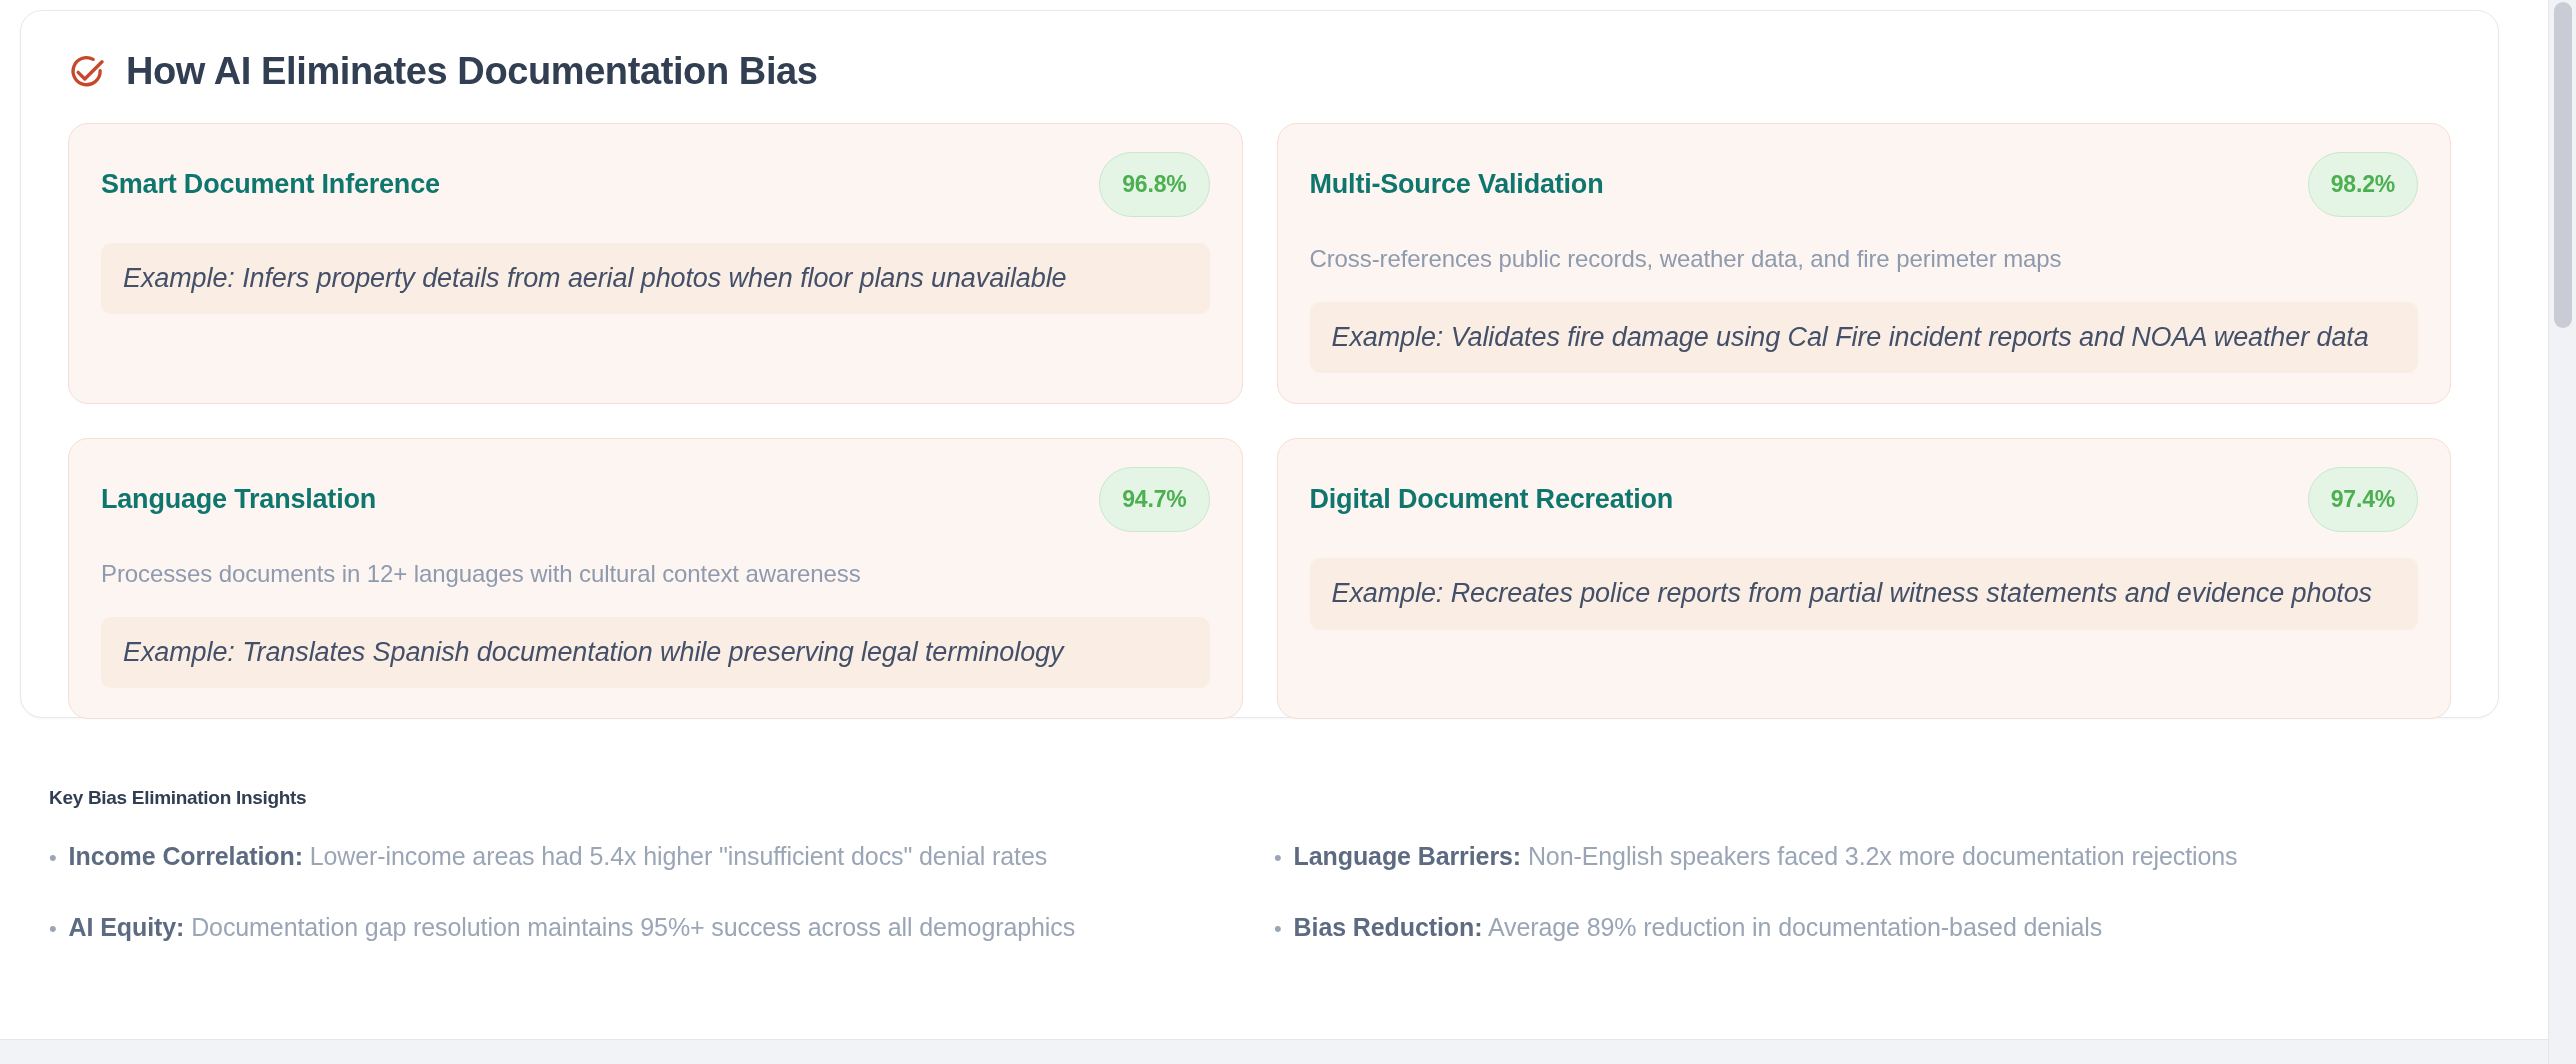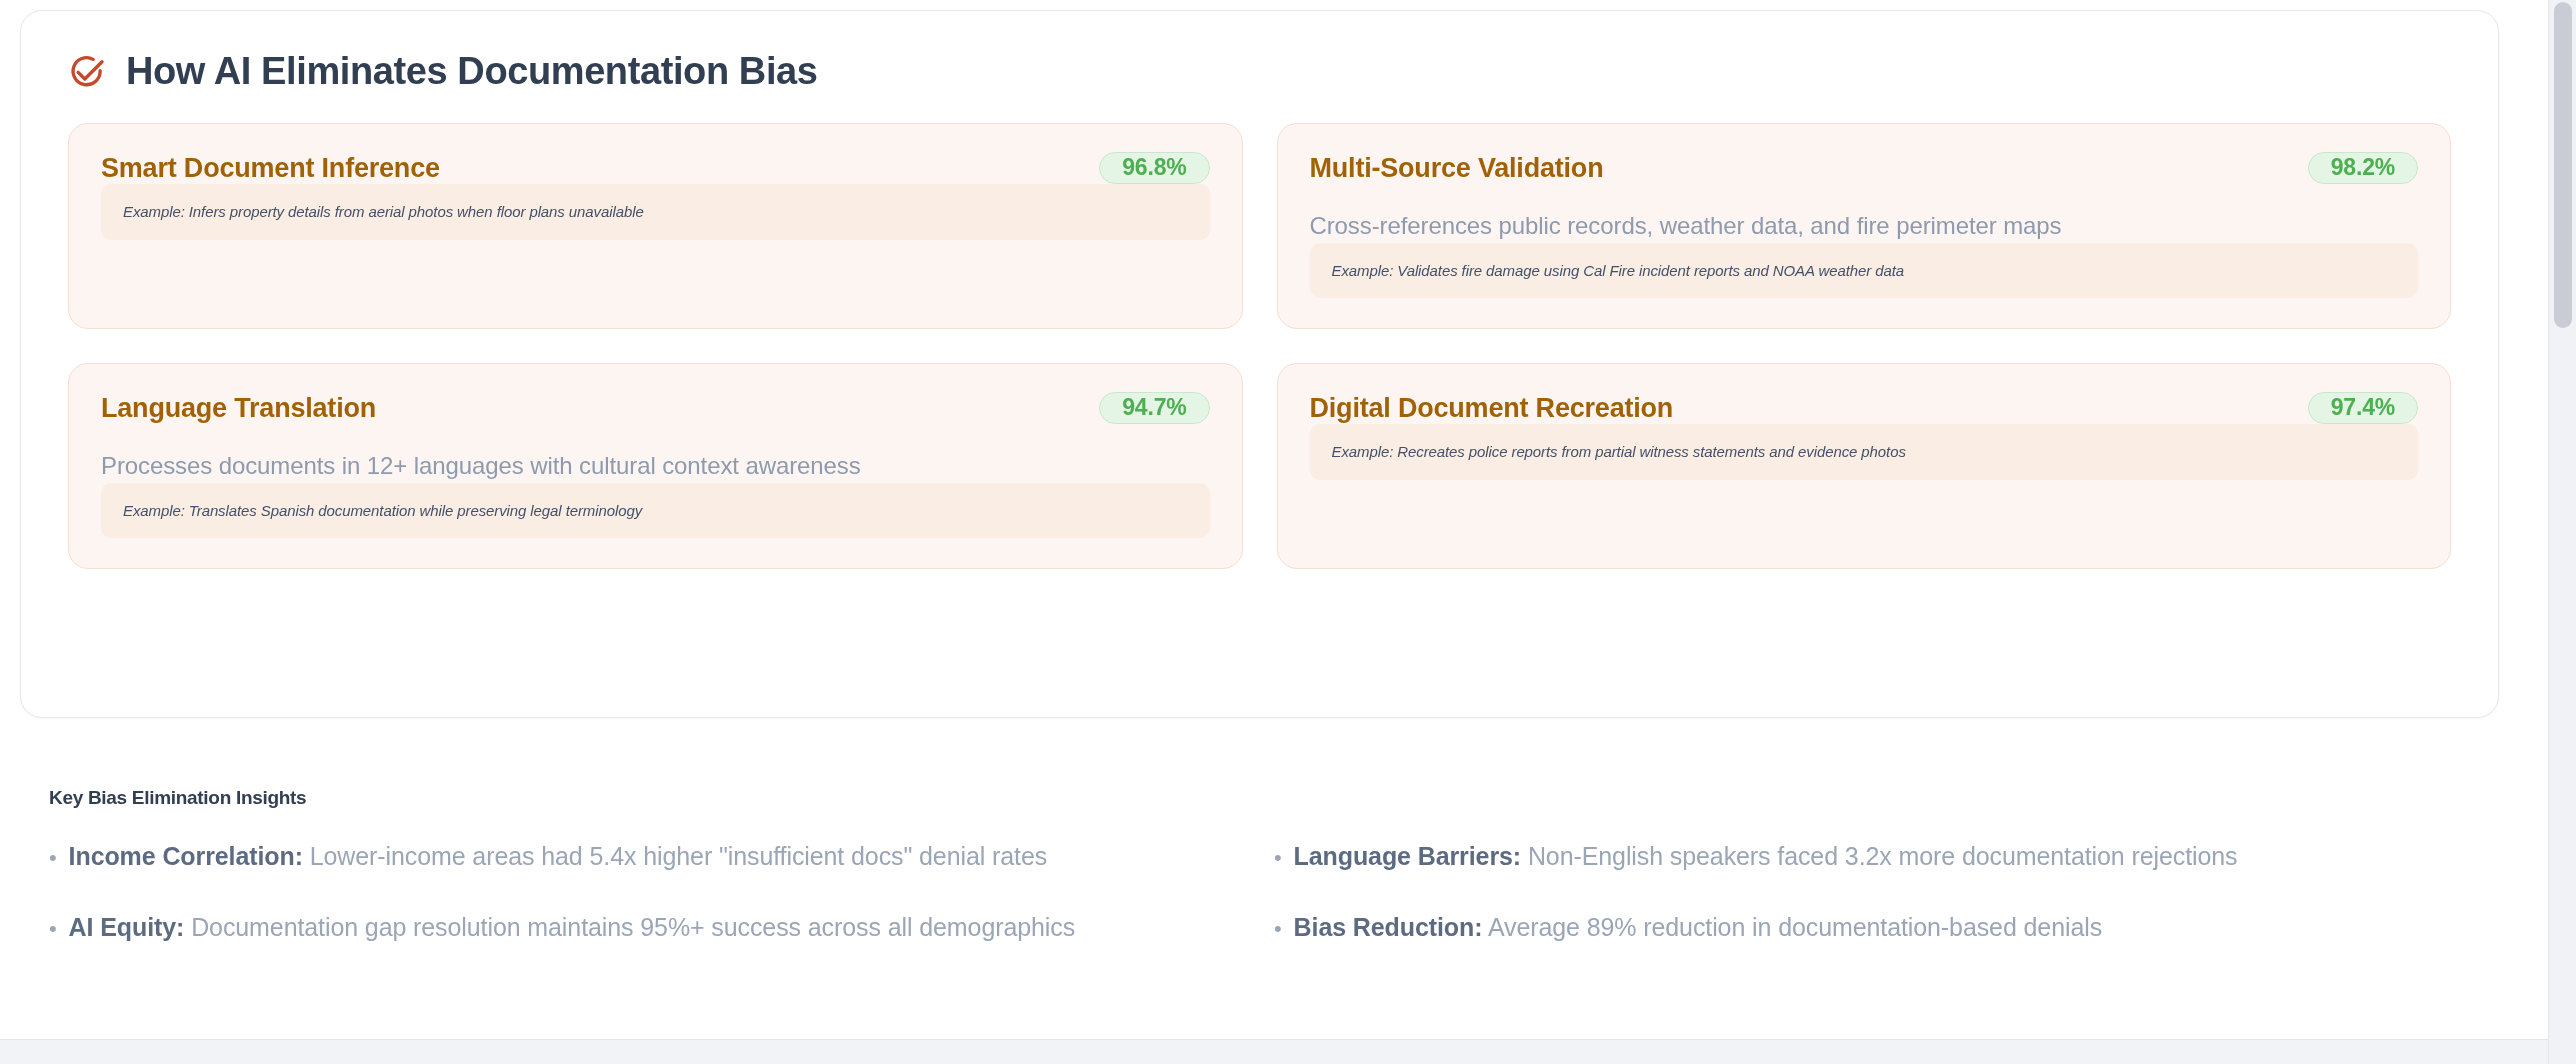--- a/index.html
+++ b/index.html
@@ -98,54 +98,55 @@
   .card-top {
     display: flex;
     align-items: center;
     justify-content: space-between;
     gap: 20px;
   }
 
   .card-title {
     font-size: 27px;
     font-weight: bold;
-    color: #a16207;
+    color: #0f766e;
     letter-spacing: -0.2px;
     line-height: 1.2;
     white-space: nowrap;
   }
 
   .accuracy-badge {
     flex: none;
     background: #e4f4e5;
     border: 1px solid #c9e8cb;
     border-radius: 988px;
-    padding: 1px 22px;
+    padding: 18px 22px;
     font-size: 23px;
     font-weight: bold;
     color: #4caf50;
     letter-spacing: -0.2px;
     line-height: 1.2;
     white-space: nowrap;
   }
 
   .card-desc {
     margin-top: 26px;
     font-size: 24px;
     color: #8e9aad;
     line-height: 1.35;
     letter-spacing: -0.1px;
     white-space: nowrap;
   }
 
   .card-example {
+    margin-top: 26px;
     background: #faeee4;
     border-radius: 10px;
     padding: 18px 22px;
-    font-size: 15px;
+    font-size: 27px;
     font-style: italic;
     color: #44506a;
     line-height: 1.3;
     letter-spacing: -0.1px;
     white-space: nowrap;
   }
 
   
   .insights {
     position: absolute;

